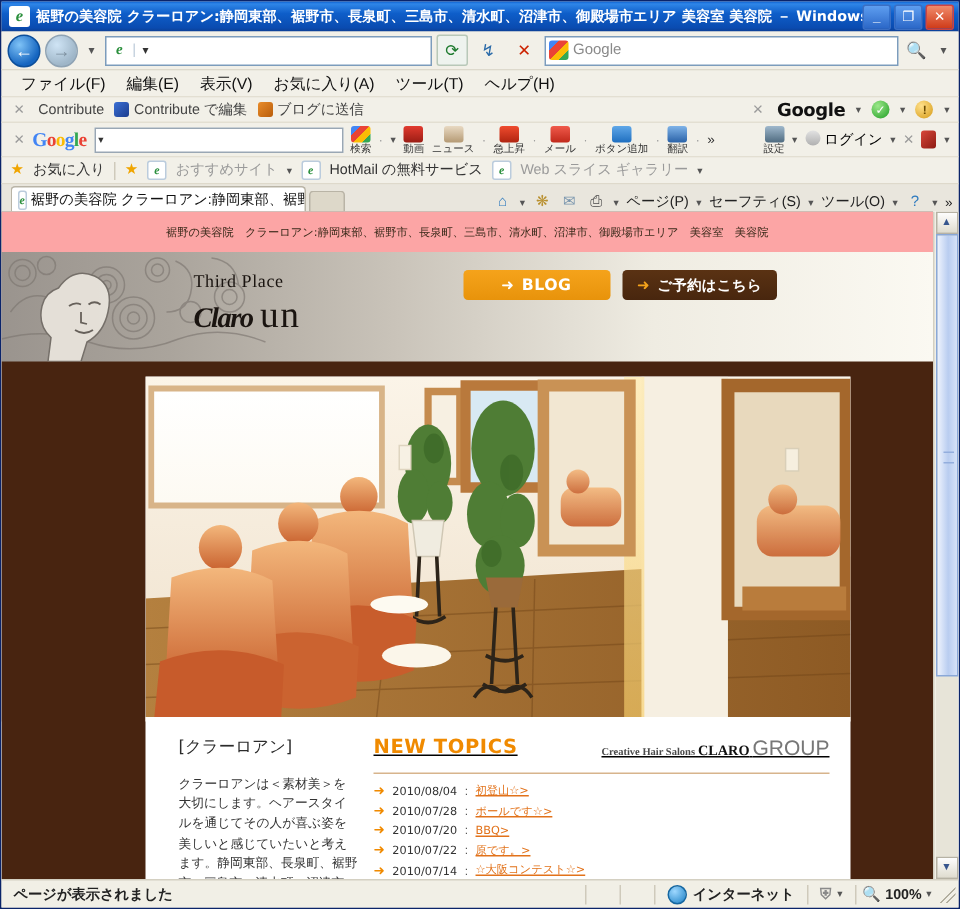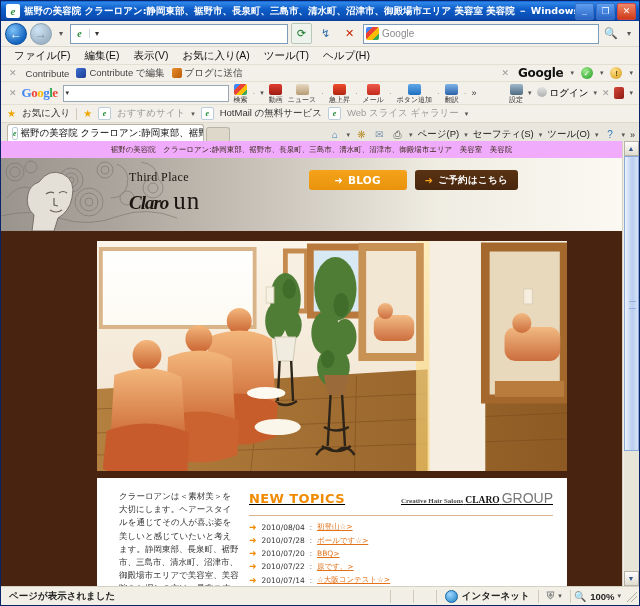--- a/index.html
+++ b/index.html
@@ -168,21 +168,21 @@
   .sb-track{flex:1 1 auto;width:15px;background:#e7e4d8;position:relative;}
   .sb-thumb{
     position:absolute;left:0;top:0;width:15px;height:295px;box-sizing:border-box;
     background:linear-gradient(to right,#eef3fd,#b9cdf0 55%,#d6e2f8);
     border:1px solid #8aa8d8;
   }
   .sb-thumb .grip{position:absolute;left:4px;top:50%;width:7px;height:6px;margin-top:-3px;
     border-top:1px solid #93aedd;border-bottom:1px solid #93aedd;}
   
   .site-topbar{
-    height:17px;background:#f0abfc;color:#3a2a1a;font-size:7.5px;
+    height:27px;background:#fca5a5;color:#3a2a1a;font-size:7.5px;
     display:flex;align-items:center;justify-content:center;
     font-family:"DejaVu Sans",sans-serif;
   }
   .site-head{
     height:73px;position:relative;overflow:hidden;
     background:linear-gradient(to right,#9a948e 0%,#aaa49c 18%,#c9c3b9 42%,#efece2 70%,#fbf9f2 100%);
   }
   .head-deco{
     position:absolute;left:0;top:0;width:215px;height:73px;opacity:.85;
   }
@@ -588,20 +588,21 @@
             <ellipse cx="188" cy="186" rx="24" ry="8" fill="#fbf6ea"></ellipse>
 
             <rect x="176" y="46" width="8" height="16" fill="#f7f1e4" stroke="#ded4bf"></rect>
             <rect x="444" y="48" width="9" height="15" fill="#f6efdf" stroke="#d9cfb8"></rect>
           </svg>
         </div>
       </div>
 
       <div class="white-panel">
         <div class="col-left">
+          <h3>[クラーロアン]</h3>
           <p>クラーロアンは＜素材美＞を大切にします。ヘアースタイルを通じてその人が喜ぶ姿を美しいと感じていたいと考えます。静岡東部、長泉町、裾野市、三島市、清水町、沼津市、御殿場市エリアで美容室、美容院をお探しの方は、是非ご来店ください。</p>
         </div>
         <div class="col-right">
           <div class="nt-head">
             <span class="nt-title">NEW TOPICS</span>
             <span class="nt-sub"><span class="sm">Creative Hair Salons</span> <span class="cl">CLARO</span> <span class="gp">GROUP</span></span>
           </div>
           <div class="nt-list">
             <div class="nt-row">
               <span class="nt-arrow">➜</span>

